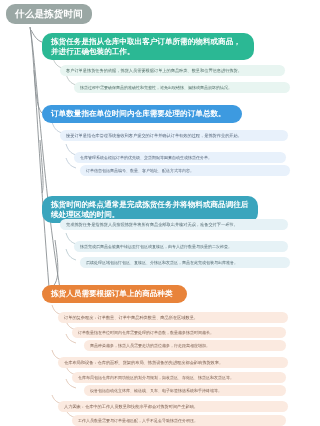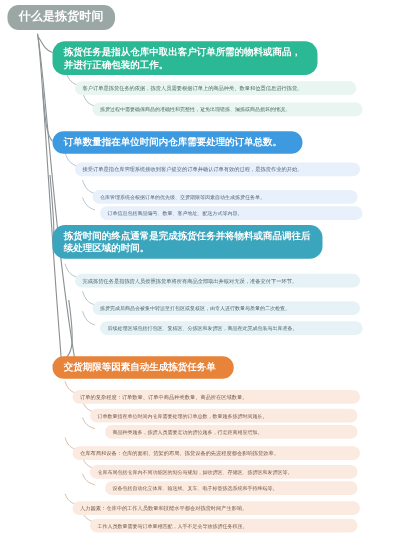--- a/index.html
+++ b/index.html
@@ -35,21 +35,21 @@
     color:#ffffff;
     border-radius:10px;
     font-size:7.6px;
     line-height:9.6px;
     font-weight:bold;
     padding:4px 9px 4px 9px;
     box-sizing:border-box;
   }
   .h1.green {background:#2bb894;left:42px; top:33px; width:212px;}
   .h1.blue  {background:#3d9ae0;left:42px; top:105px;width:200px;}
-  .h1.teal  {background:#3aa5bd;left:42px; top:180px;width:216px;}
+  .h1.teal  {background:#3aa5bd;left:42px; top:196px;width:216px;}
   .h1.orange{background:#e8833a;left:42px; top:285px;width:145px;}
 
   
   .n2,.n3{
     position:absolute;
     border-radius:7px;
     font-size:4.2px;
     line-height:6.2px;
     padding:2.5px 5px 2.5px 6px;
     box-sizing:border-box;
@@ -119,21 +119,21 @@
   </div>
 
   <div class="group t-teal">
     <div class="h1 teal">拣货时间的终点通常是完成拣货任务并将物料或商品调往后续处理区域的时间。</div>
     <div class="n2" style="left:60px;top:219px;width:228px;">完成拣货任务是指拣货人员按照拣货单将所有商品全部取出并核对无误，准备交付下一环节。</div>
     <div class="n3" style="left:74px;top:241px;width:214px;">拣货完成后商品会被集中转运至打包区或复核区，由专人进行数量与质量的二次检查。</div>
     <div class="n3" style="left:80px;top:257px;width:210px;">后续处理区域包括打包区、复核区、分拣区和发货区，商品在此完成包装与出库准备。</div>
   </div>
 
   <div class="group t-orange">
-    <div class="h1 orange">交货期限等因素自动生成拣货任务单</div>
+    <div class="h1 orange">拣货人员需要根据订单上的商品种类</div>
 
     <div class="n2" style="left:58px;top:312px;width:230px;">订单的复杂程度：订单数量、订单中商品种类数量、商品所在区域数量。</div>
     <div class="n3" style="left:72px;top:327px;width:214px;">订单数量指在单位时间内仓库需要处理的订单总数，数量越多拣货时间越长。</div>
     <div class="n3" style="left:84px;top:340px;width:202px;">商品种类越多，拣货人员需要走访的货位越多，行走距离相应增加。</div>
 
     <div class="n2" style="left:58px;top:357px;width:230px;">仓库布局和设备：仓库的面积、货架的布局、拣货设备的先进程度都会影响拣货效率。</div>
     <div class="n3" style="left:72px;top:372px;width:214px;">仓库布局包括仓库内不同功能区的划分与规划，如收货区、存储区、拣货区和发货区等。</div>
     <div class="n3" style="left:84px;top:385px;width:202px;">设备包括自动化立体库、输送线、叉车、电子标签拣选系统和手持终端等。</div>
 
     <div class="n2" style="left:58px;top:401px;width:230px;">人力因素：仓库中的工作人员数量和技能水平都会对拣货时间产生影响。</div>

